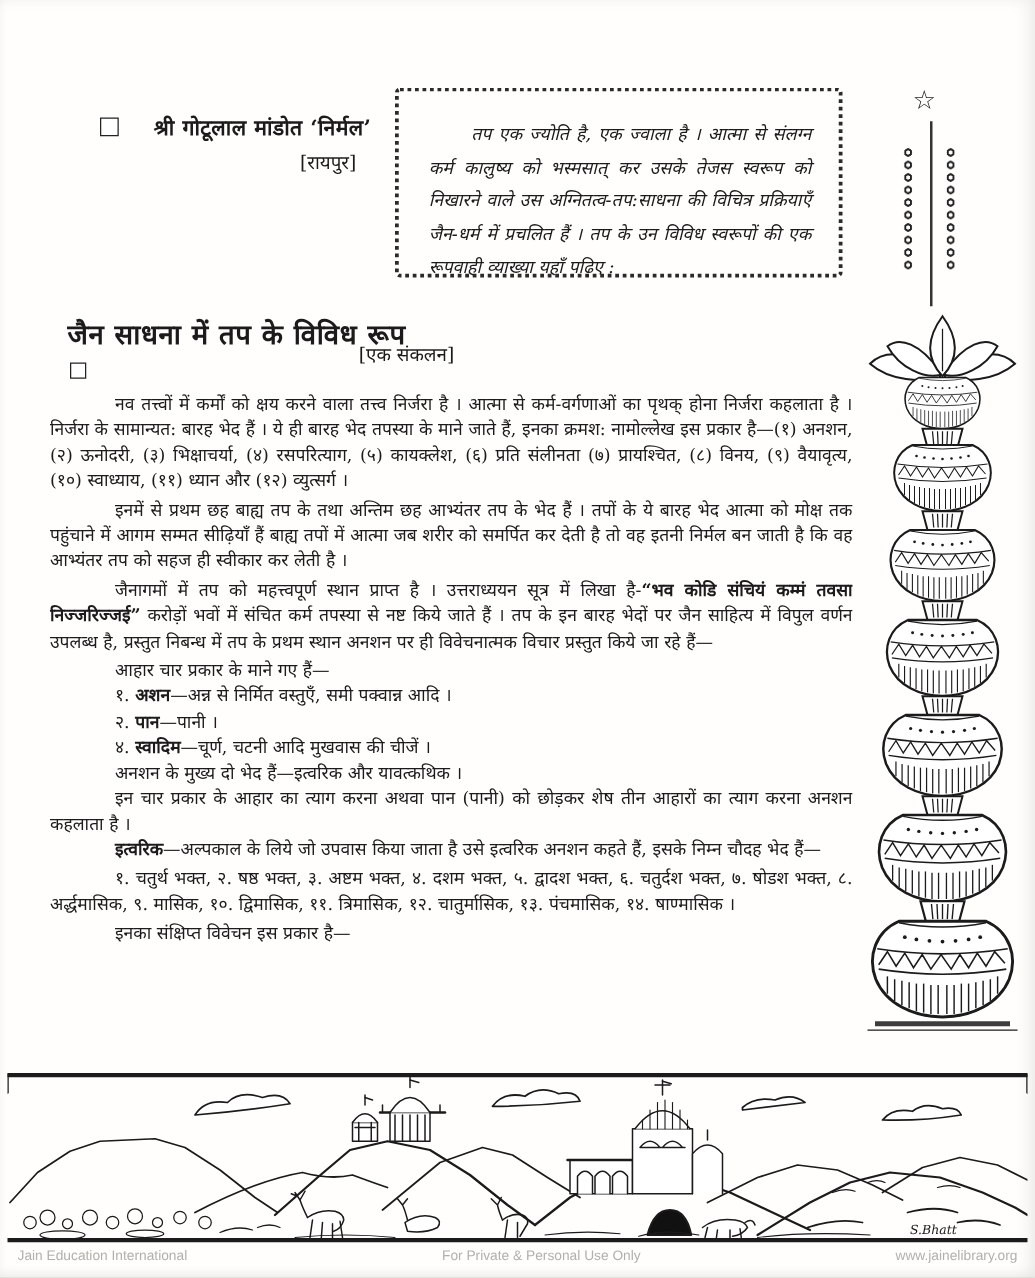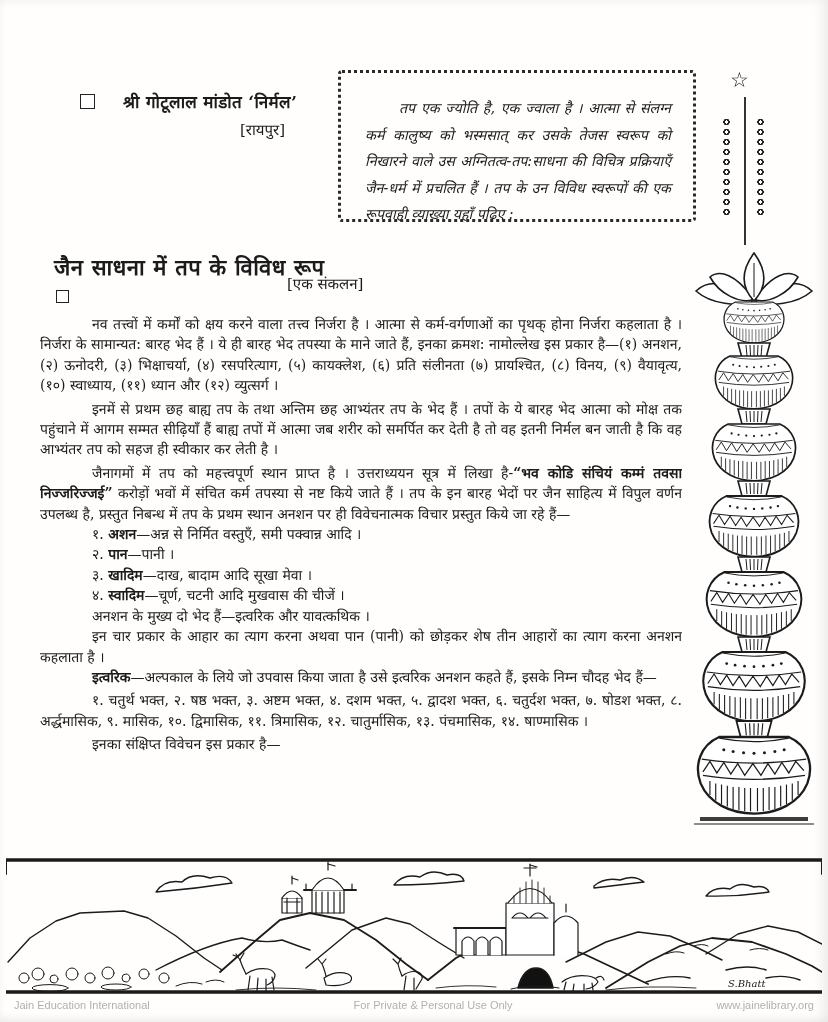--- a/index.html
+++ b/index.html
@@ -6,21 +6,21 @@
   .page{position:relative;width:828px;height:1022px;margin:0 auto;background:#fffefc;
         font-family:"DejaVu Serif", serif;color:#1b1b1b;overflow:hidden;
         box-shadow:inset -6px 0 12px rgba(0,0,0,.06), inset 0 -4px 8px rgba(0,0,0,.04);}
   .sq{display:inline-block;border:1.6px solid #222;background:#fff;}
   
   .author-row{position:absolute;left:80px;top:90px;display:flex;align-items:center;gap:28px;}
   .author-row .sq{width:13px;height:13px;}
   .author-name{font-weight:bold;font-size:17px;letter-spacing:.3px;}
   .place{position:absolute;left:240px;top:119px;font-size:15px;}
   
-  .quote-box{position:absolute;left:338px;top:70px;width:358px;height:152px;box-sizing:border-box;
+  .quote-box{position:absolute;left:316px;top:70px;width:358px;height:152px;box-sizing:border-box;
              border:3px dotted #2a2a2a;border-radius:4px;padding:22px 22px 10px 24px;}
   .quote-text{font-style:italic;font-size:14.2px;line-height:26.5px;text-align:justify;text-indent:34px;}
   
   .star{position:absolute;left:730px;top:68px;font-size:21px;color:#222;}
   .center-line{position:absolute;left:744px;top:97px;width:1.5px;height:148px;background:#333;}
   .chain{position:absolute;width:9px;height:100px;top:117px;
          background-image:radial-gradient(circle at 4.5px 5px, #fff 1.5px, #222 1.7px, #222 3.1px, transparent 3.4px);
          background-size:9px 10px;background-repeat:repeat-y;}
   .chain.left{left:722px;} .chain.right{left:756px;}
   
@@ -64,23 +64,23 @@
   <div class="chain right"></div>
 
   <h1 class="main-title">जैन साधना में तप के विविध रूप</h1>
   <div class="subtitle">[एक संकलन]</div>
   <div class="small-square"><span class="sq"></span></div>
 
   <div class="body-col">
     <p>नव तत्त्वों में कर्मों को क्षय करने वाला तत्त्व निर्जरा है ।  आत्मा से कर्म-वर्गणाओं का पृथक् होना निर्जरा कहलाता है । निर्जरा के सामान्यत: बारह भेद हैं ।  ये ही बारह भेद तपस्या के माने जाते हैं,  इनका क्रमश: नामोल्लेख इस प्रकार है—(१) अनशन, (२) ऊनोदरी, (३) भिक्षाचर्या, (४) रसपरित्याग, (५) कायक्लेश, (६) प्रति संलीनता (७) प्रायश्चित, (८) विनय, (९) वैयावृत्य, (१०) स्वाध्याय, (११) ध्यान और (१२) व्युत्सर्ग ।</p>
     <p class="gap">इनमें से प्रथम छह बाह्य तप के तथा अन्तिम छह आभ्यंतर तप के भेद हैं । तपों के ये बारह भेद आत्मा को मोक्ष तक पहुंचाने में आगम सम्मत सीढ़ियाँ हैं बाह्य तपों में  आत्मा जब  शरीर को समर्पित कर  देती है तो वह इतनी निर्मल बन जाती है कि वह आभ्यंतर तप को सहज ही स्वीकार कर लेती है ।</p>
     <p class="gap"><span>जैनागमों में तप को महत्त्वपूर्ण स्थान प्राप्त है । उत्तराध्ययन सूत्र में लिखा है-</span><span class="b">“भव कोडि संचियं कम्मं तवसा निज्जरिज्जई”</span><span> करोड़ों भवों में  संचित कर्म तपस्या से  नष्ट किये जाते हैं ।  तप के इन  बारह भेदों पर जैन साहित्य में विपुल वर्णन उपलब्ध है, प्रस्तुत  निबन्ध में तप के प्रथम  स्थान अनशन  पर ही विवेचनात्मक  विचार  प्रस्तुत किये जा रहे हैं—</span></p>
+    <p class="gap">आहार चार प्रकार के माने गए हैं—</p>
     <p><span>१. </span><span class="b">अशन</span><span>—अन्न से निर्मित वस्तुएँ, समी पक्वान्न आदि ।</span></p>
     <p><span>२. </span><span class="b">पान</span><span>—पानी ।</span></p>
-    <p><span>३. </span><span class="b">खादिम</span><span>—दाख, बादाम आदि सूखा मेवा ।</span></p>
     <p><span>४. </span><span class="b">स्वादिम</span><span>—चूर्ण, चटनी आदि मुखवास की चीजें ।</span></p>
     <p>अनशन के मुख्य दो भेद हैं—इत्वरिक और यावत्कथिक ।</p>
     <p>इन चार प्रकार के आहार का  त्याग करना अथवा पान  (पानी)  को छोड़कर शेष तीन  आहारों का त्याग करना अनशन कहलाता है ।</p>
     <p><span class="b">इत्वरिक</span><span>—अल्पकाल के लिये जो उपवास किया जाता है उसे इत्वरिक  अनशन कहते हैं, इसके निम्न चौदह भेद हैं—</span></p>
     <p class="gap">१.  चतुर्थ भक्त,  २. षष्ठ भक्त,  ३. अष्टम  भक्त,  ४.  दशम  भक्त,  ५. द्वादश  भक्त,  ६. चतुर्दश  भक्त, ७. षोडश  भक्त,  ८. अर्द्धमासिक,  ९. मासिक,  १०. द्विमासिक,  ११. त्रिमासिक,  १२. चातुर्मासिक,  १३. पंचमासिक, १४. षाण्मासिक ।</p>
     <p class="gap">इनका संक्षिप्त विवेचन इस प्रकार है—</p>
   </div>
 
   <svg class="kalash" width="148" height="600" viewBox="0 0 148 600">
     <defs>

